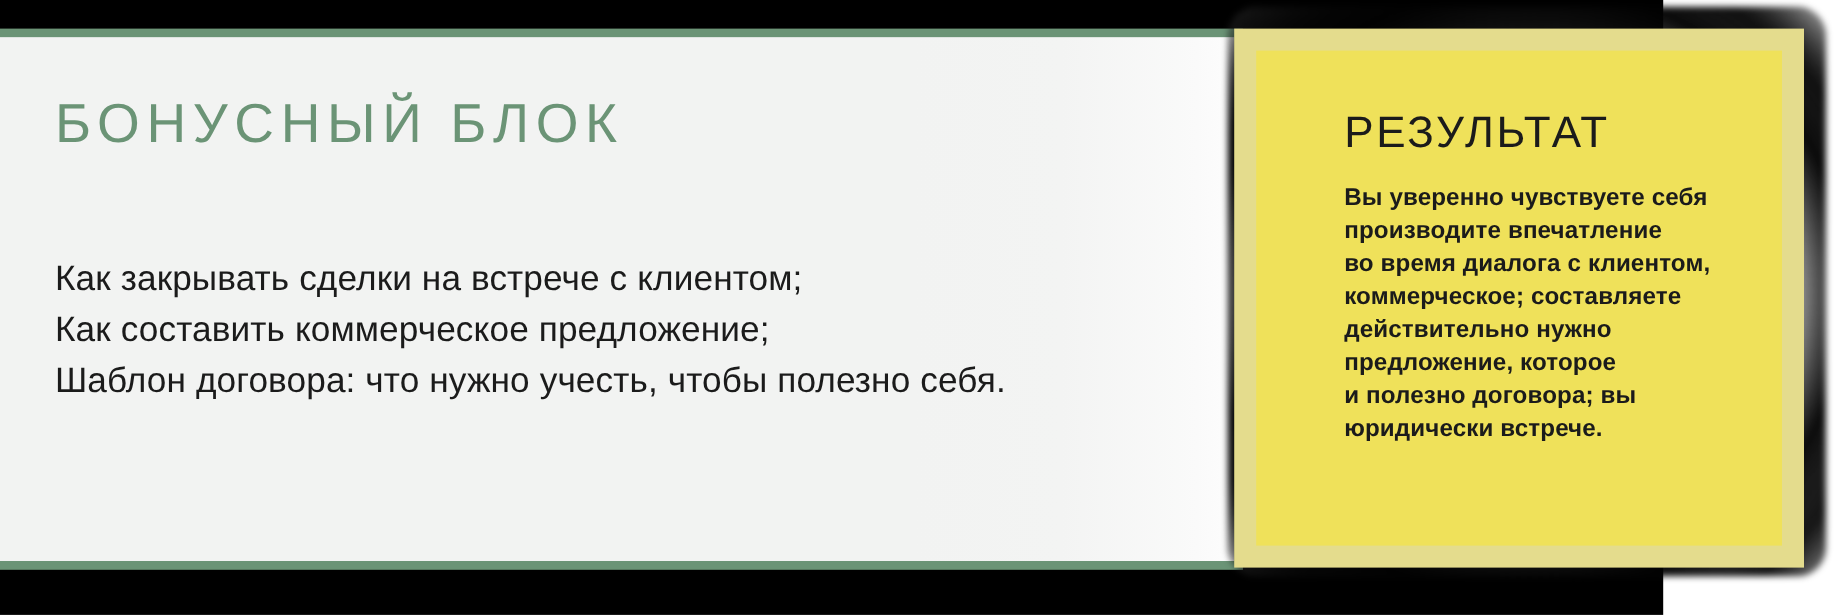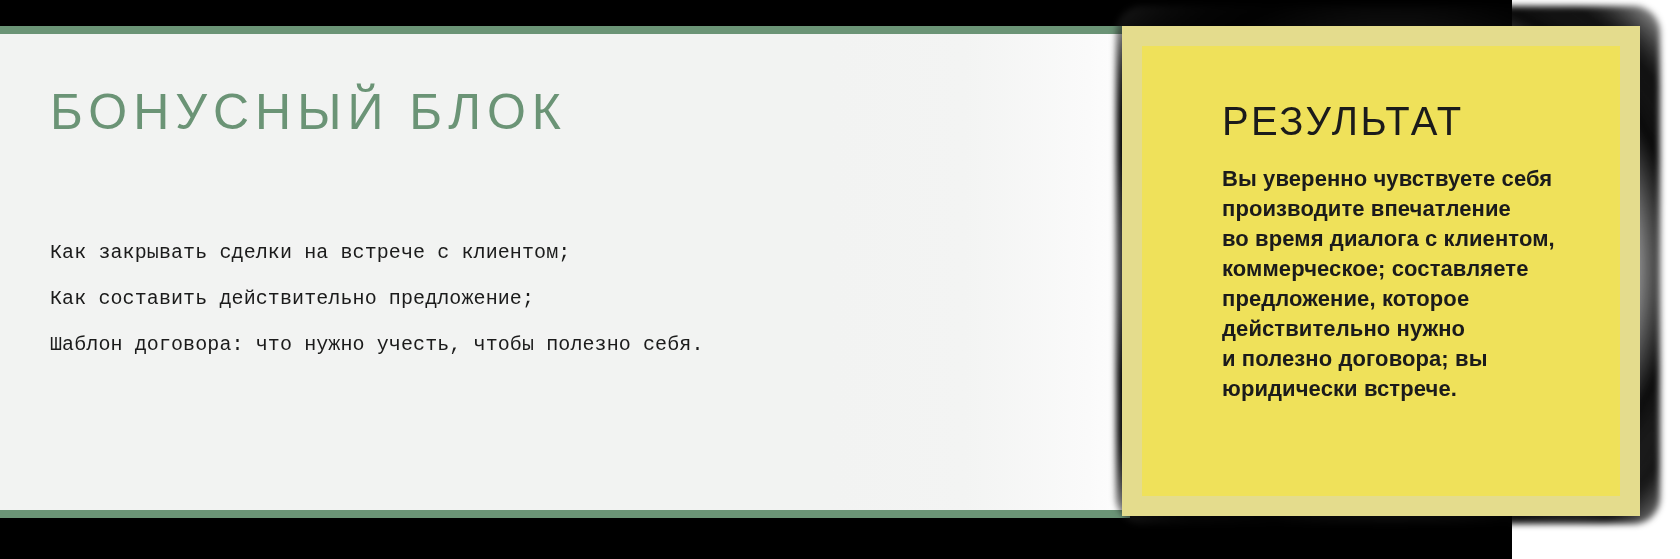--- a/index.html
+++ b/index.html
@@ -67,26 +67,25 @@
     white-space: nowrap;
   }
 
   .bonus-list {
     position: absolute;
     left: 50px;
     top: 196px;
     width: 900px;
   }
   .bonus-line {
-    font-size: 20px;
+    font-size: 32px;
     line-height: 46px;
     color: #1b1b1b;
     letter-spacing: 0.1px;
     white-space: nowrap;
-    font-family: Liberation Mono, monospace;
   }
 
   
   .result-card-wrap {
     position: absolute;
     left: 1122px;
     top: 20px;
     width: 530px;
     height: 502px;
   }
@@ -166,42 +165,42 @@
 
   <div class="backdrop"></div>
 
   <div class="green-panel">
     <div class="green-panel-inner">
 
       <div class="bonus-title">БОНУСНЫЙ БЛОК</div>
 
       <div class="bonus-list">
         <div class="bonus-line">Как закрывать сделки на встрече с клиентом;</div>
-        <div class="bonus-line">Как составить действительно предложение;</div>
+        <div class="bonus-line">Как составить коммерческое предложение;</div>
         <div class="bonus-line">Шаблон договора: что нужно учесть, чтобы полезно себя.</div>
       </div>
 
     </div>
   </div>
 
   <div class="result-card-wrap">
     <div class="grain-shadow"></div>
 
     <div class="result-card">
       <div class="result-card-inner">
 
         <div class="result-title">РЕЗУЛЬТАТ</div>
 
         <div class="result-body">
           <div class="result-line">Вы уверенно чувствуете себя</div>
           <div class="result-line">производите впечатление</div>
           <div class="result-line">во время диалога с клиентом,</div>
           <div class="result-line">коммерческое; составляете</div>
+          <div class="result-line">действительно нужно</div>
           <div class="result-line">предложение, которое</div>
-          <div class="result-line">действительно нужно</div>
           <div class="result-line">и полезно договора; вы</div>
           <div class="result-line">юридически встрече.</div>
         </div>
 
       </div>
     </div>
   </div>
 
 </div>
 

